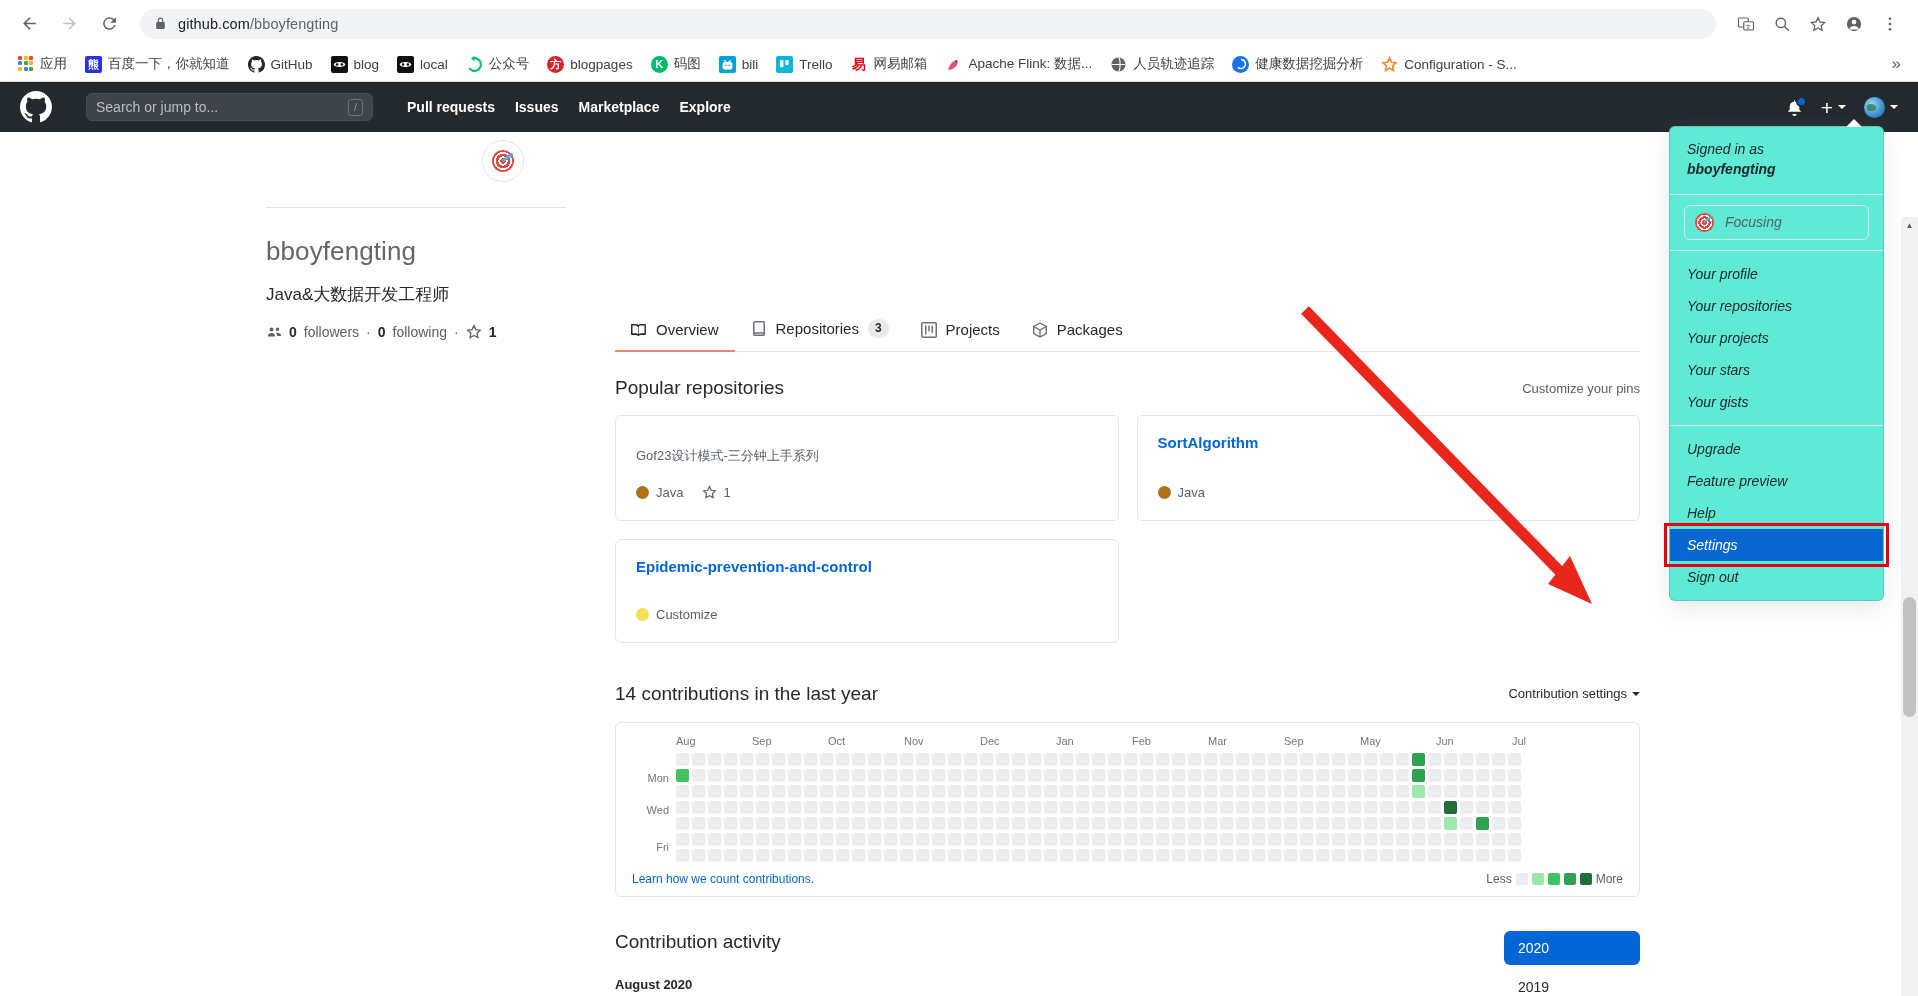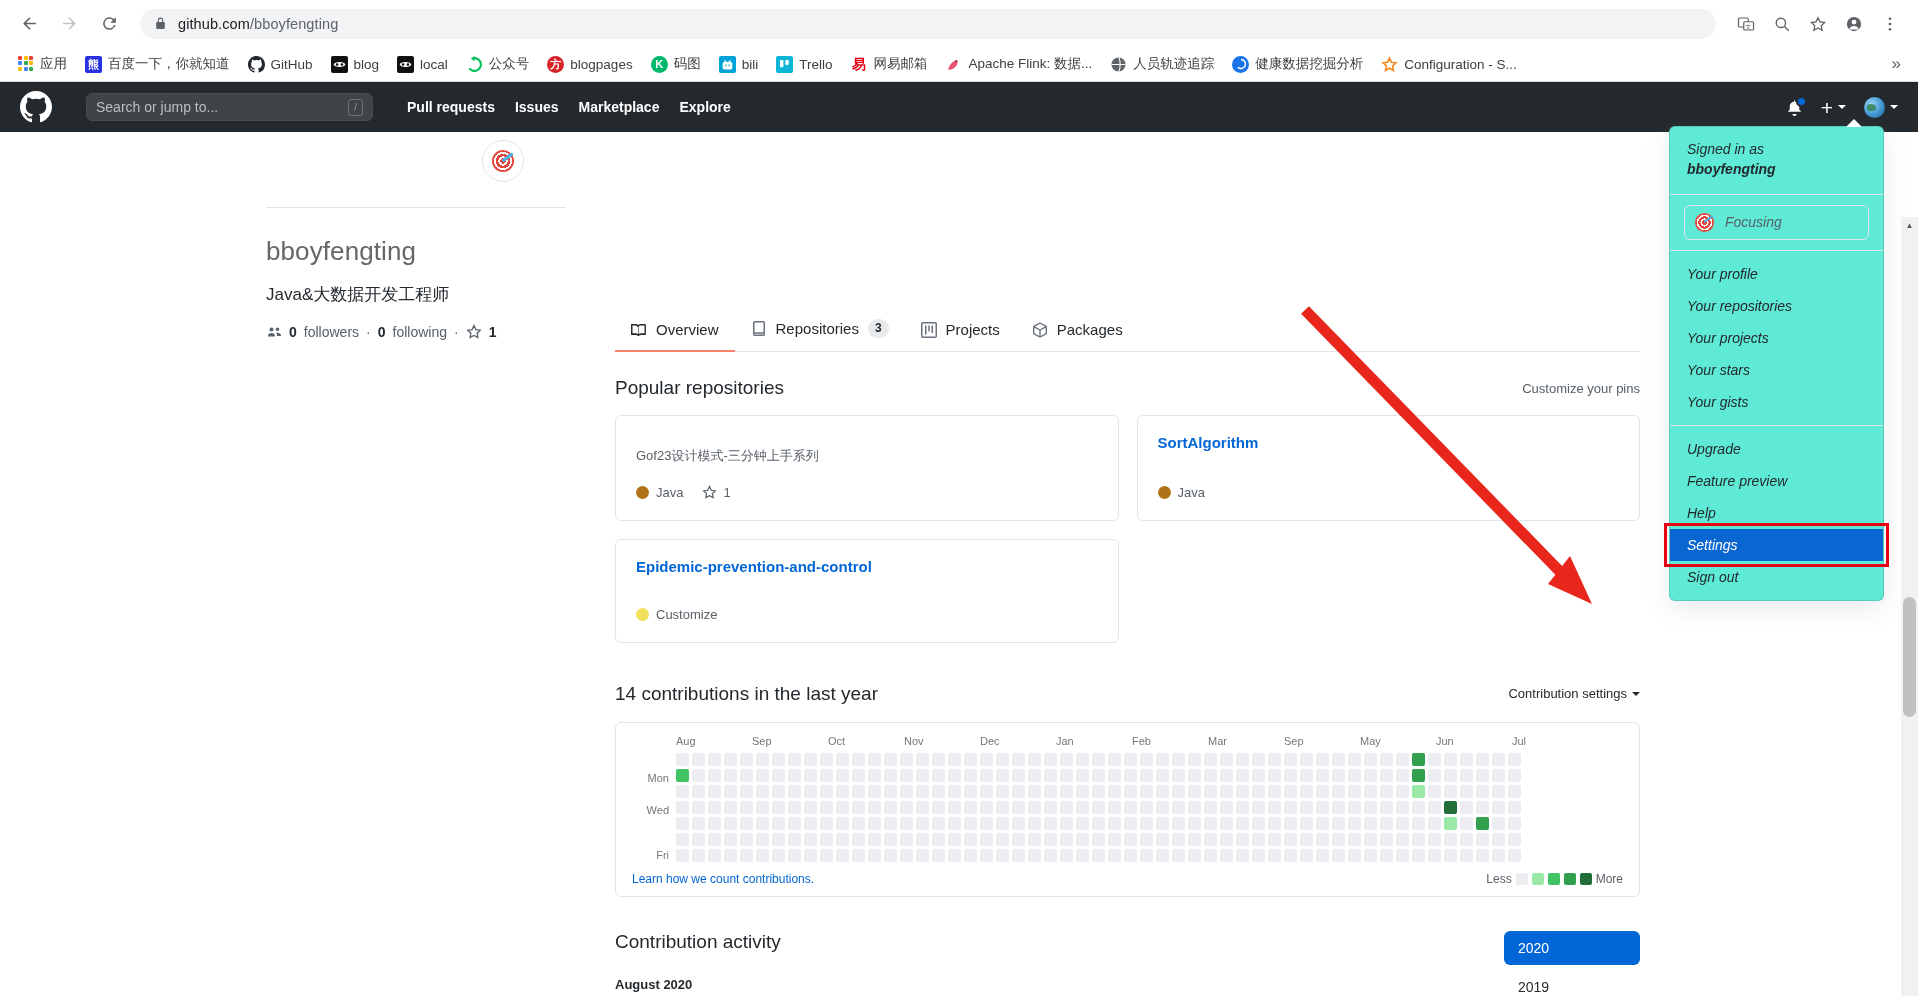--- a/index.html
+++ b/index.html
@@ -704,21 +704,21 @@
           <span class="cal-month">Mar</span>
           <span class="cal-month">Sep</span>
           <span class="cal-month">May</span>
           <span class="cal-month">Jun</span>
           <span class="cal-month">Jul</span>
         </div>
       <div class="cal-body">
         <div class="cal-days">
           <span style="top:19px">Mon</span>
           <span style="top:51px">Wed</span>
-          <span style="top:96px">Fri</span>
+          <span style="top:88px">Fri</span>
         </div>
         <div class="cal-grid" id="cal-grid">
             <div class="cal-col">
               <span class="cal-cell" style="background: rgb(235, 237, 240);"></span>
               <span class="cal-cell" style="background: rgb(64, 196, 99);"></span>
               <span class="cal-cell" style="background: rgb(235, 237, 240);"></span>
               <span class="cal-cell" style="background: rgb(235, 237, 240);"></span>
               <span class="cal-cell" style="background: rgb(235, 237, 240);"></span>
               <span class="cal-cell" style="background: rgb(235, 237, 240);"></span>
               <span class="cal-cell" style="background: rgb(235, 237, 240);"></span>

